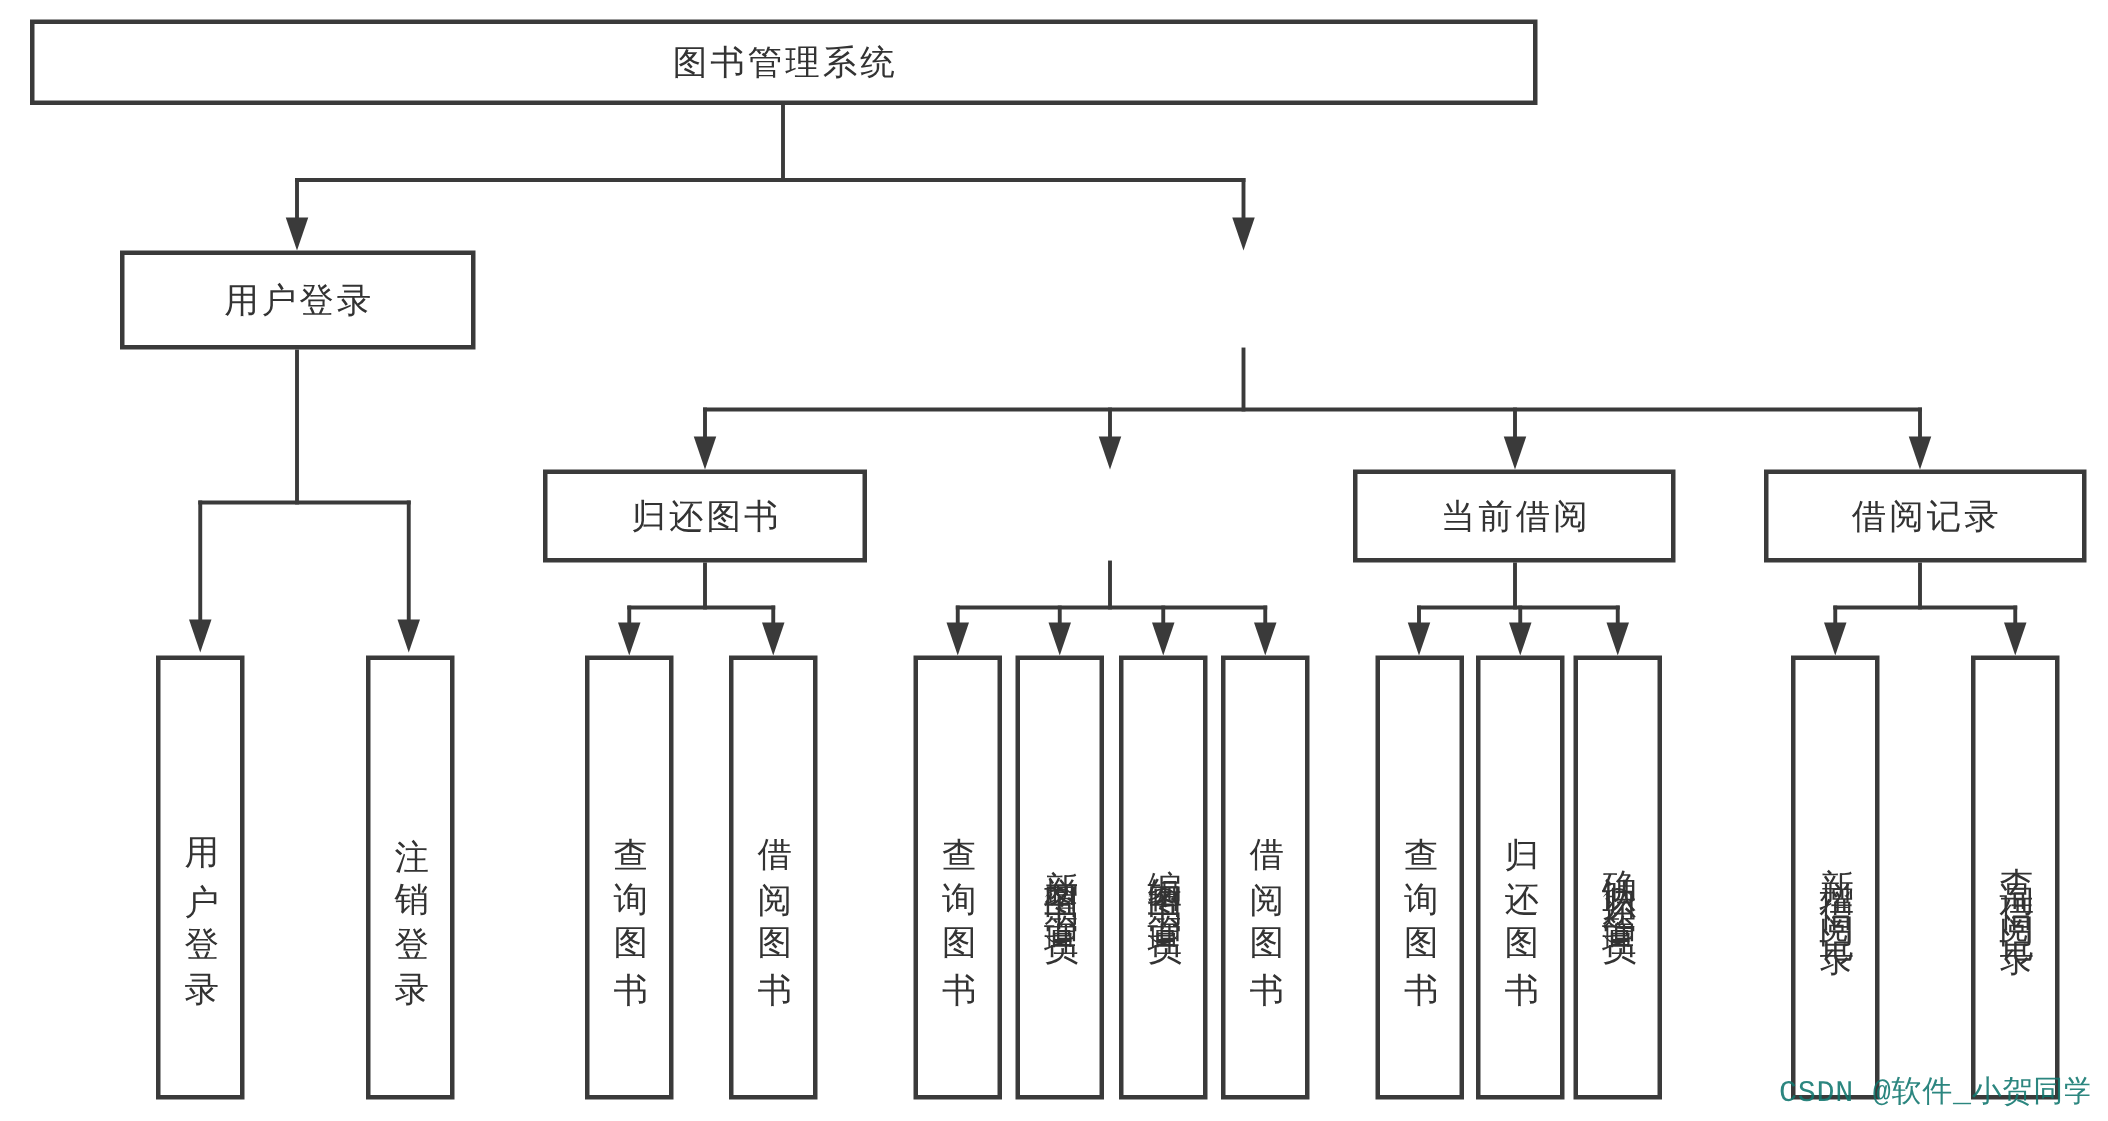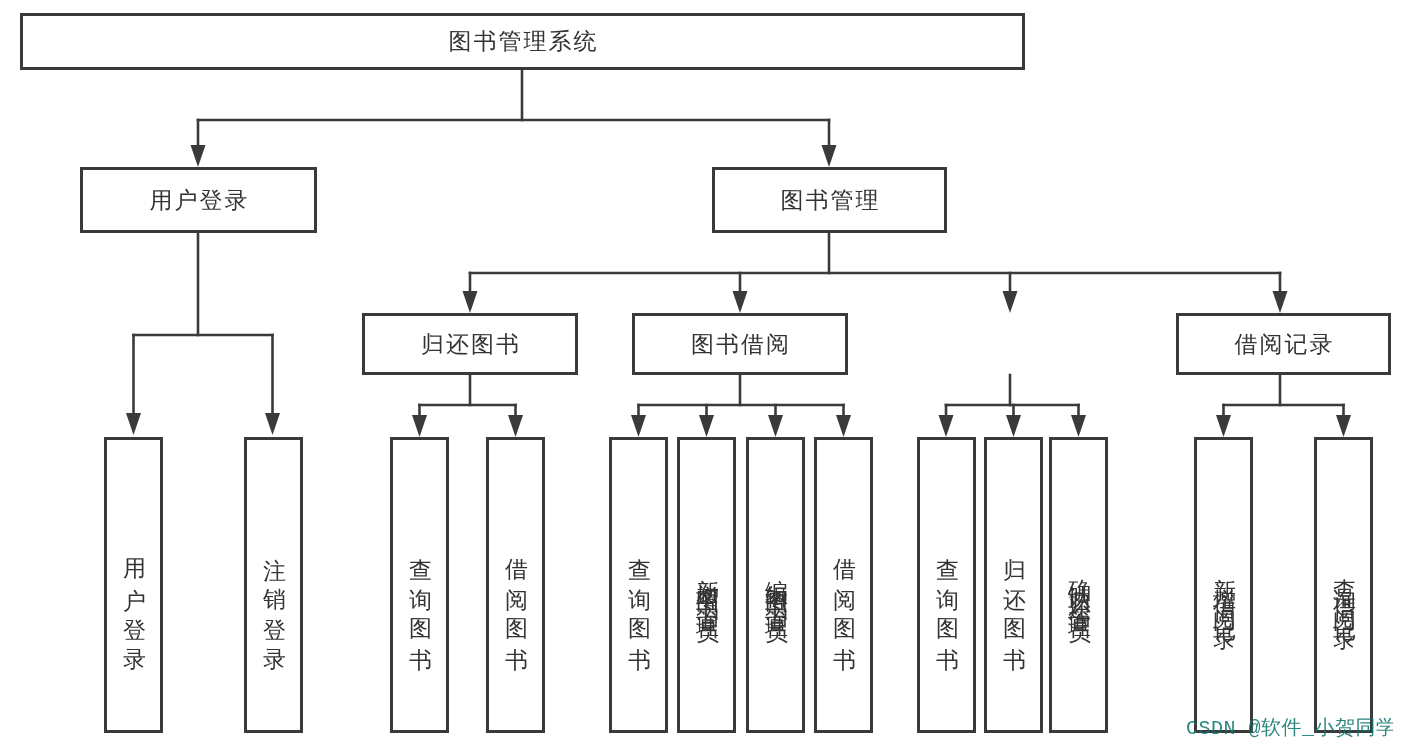--- a/index.html
+++ b/index.html
@@ -108,29 +108,26 @@
       <polygon points="1336,415 1351,415 1343.5,437" fill="#3a3a3a"></polygon>
     </svg>
 
   <div class="box hbox" style="left:20px;top:13px;width:1005px;height:57px">
     <span>图书管理系统</span>
   </div>
 
   <div class="box hbox" style="left:80px;top:167px;width:237px;height:66px">
     <span>用户登录</span>
   </div>
-  <div class="box hbox" style="left:712px;top:167px;width:235px;height:66px">
-    <span>图书管理</span>
-  </div>
 
   <div class="box hbox" style="left:362px;top:313px;width:216px;height:62px">
     <span>归还图书</span>
   </div>
-  <div class="box hbox" style="left:632px;top:313px;width:216px;height:62px">
-    <span>图书借阅</span>
+  <div class="box hbox" style="left:902px;top:313px;width:215px;height:62px">
+    <span>当前借阅</span>
   </div>
   <div class="box hbox" style="left:1176px;top:313px;width:215px;height:62px">
     <span>借阅记录</span>
   </div>
 
   <div class="box vbox leaf ls4" style="left:104px">
     <span>用户登录</span>
   </div>
   <div class="box vbox leaf ls4" style="left:244px">
     <span>注销登录</span>

